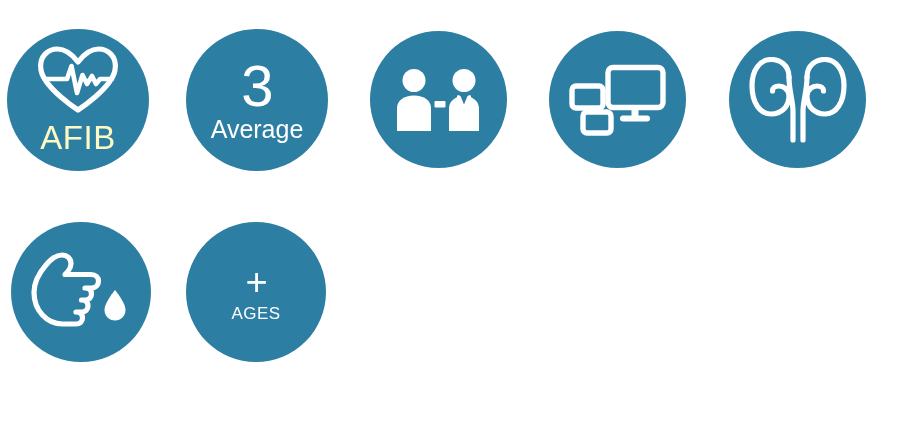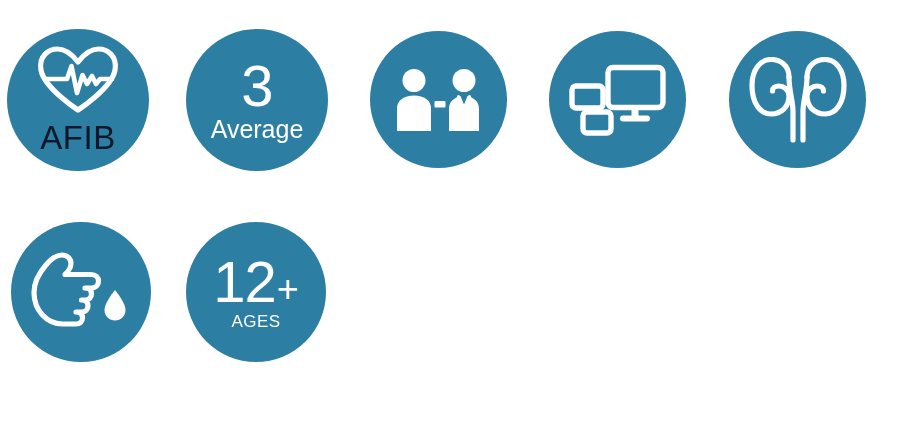--- a/index.html
+++ b/index.html
@@ -97,21 +97,21 @@
   
   .icon-over-label {
     display: flex;
     flex-direction: column;
     align-items: center;
     justify-content: center;
   }
 
   .afib-word {
     font-size: 33px;
-    color: #0f172a;
+    color: #fef9c3;
     line-height: 1;
     margin-top: 5px;
     letter-spacing: 0.5px;
   }
 </style>
 </head>
 <body>
 
 <div id="badge-grid">
 
@@ -240,21 +240,20 @@
           <path d="M84 38 C84 38 94.5 50.5 94.5 58 C94.5 64 89.8 68.5 84 68.5 C78.2 68.5 73.5 64 73.5 58 C73.5 50.5 84 38 84 38 Z" fill="#ffffff"></path>
         </svg>
       </span>
     </div>
   </div>
 
   <div class="badge" style="left:186px; top:222px; width:140px; height:140px; background:#2d7ea3;">
     <div class="badge-inner">
       <div class="badge-text-stack">
         <span class="big-number-row">
-          <span class="big-number">12</span>
           <span class="plus-sign">+</span>
         </span>
         <span class="sub-label caps">AGES</span>
       </div>
     </div>
   </div>
 
 </div>
 
 </body></html>

